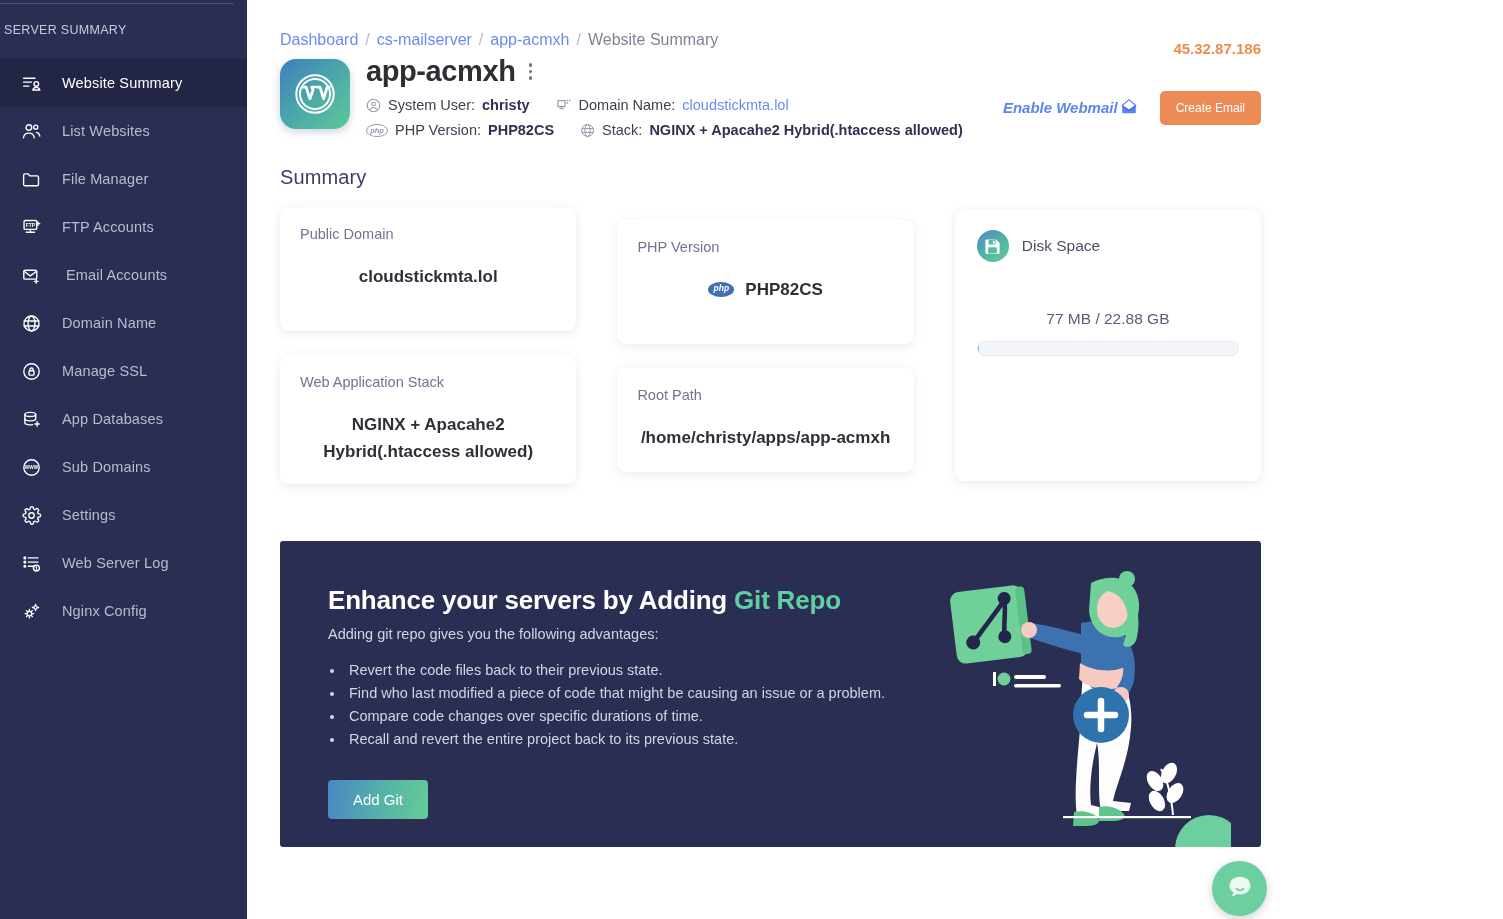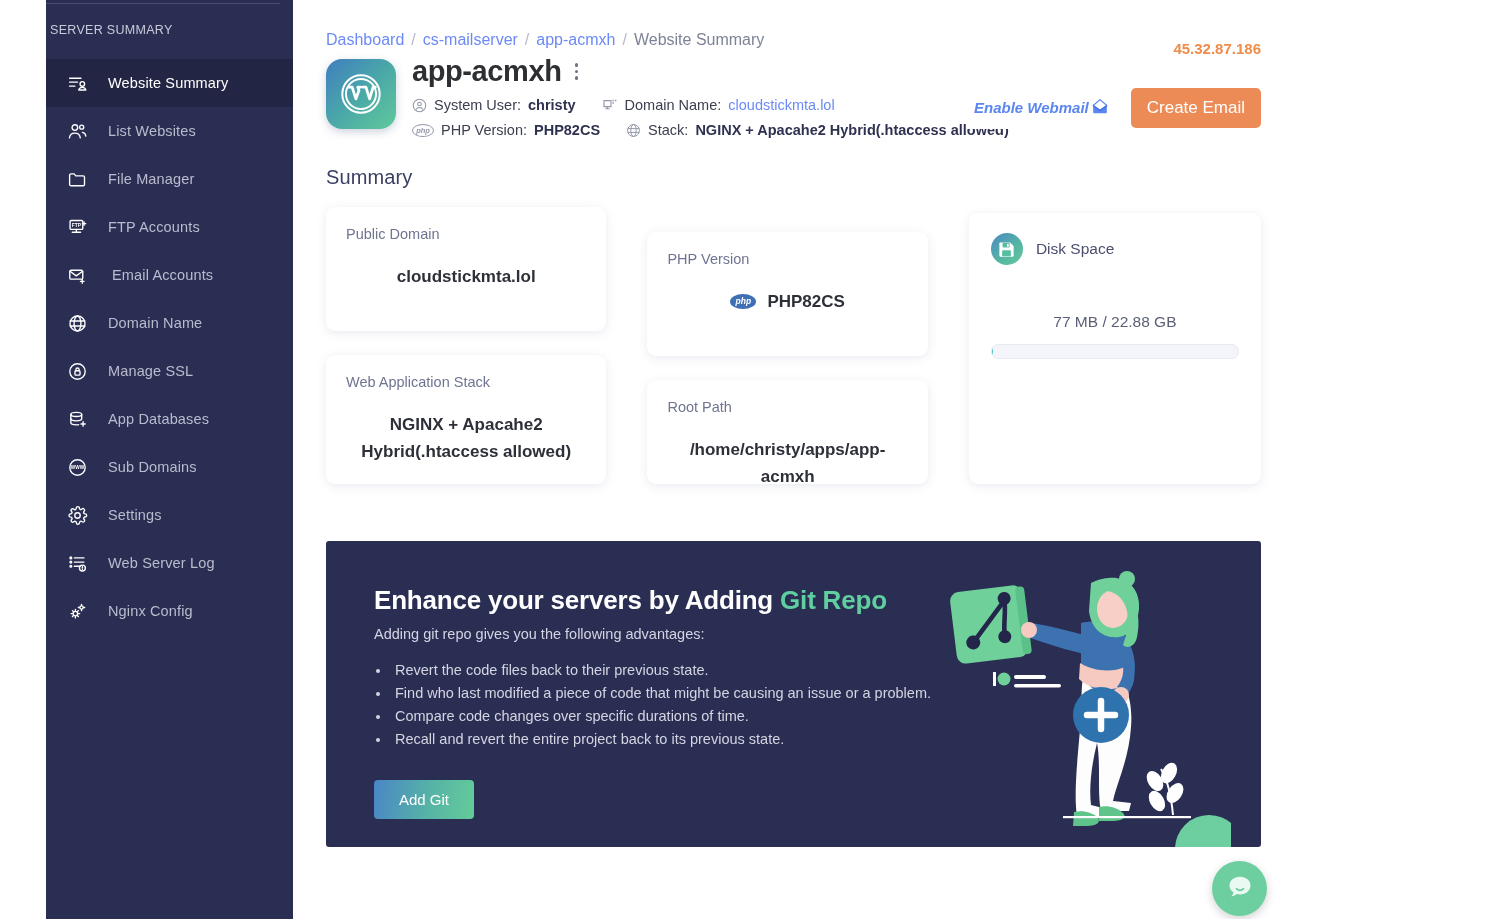--- a/index.html
+++ b/index.html
@@ -2,21 +2,21 @@
 <html><head>
 <meta charset="utf-8">
 <style>
   * { box-sizing: border-box; margin: 0; padding: 0; }
   html, body {
     width: 1503px; height: 919px;
     background: #ffffff;
     font-family: "Liberation Sans", sans-serif;
     overflow: hidden;
   }
-  .app { position: relative; width: 1283px; height: 919px; display: flex; padding-left: 46px; }
+  .app { position: relative; width: 1283px; height: 919px; display: flex; }
 
   
   .sidebar {
     width: 247px; height: 919px;
     background: #2b2e53;
     flex: 0 0 247px;
     position: relative;
     padding-top: 1px;
   }
   .sidebar-top-rule {
@@ -100,33 +100,33 @@
     position: absolute; right: 22px; top: 86px;
     display: flex; align-items: center; gap: 14px;
   }
   .btn-webmail {
     background: #fff; border: none; cursor: pointer;
     color: #5b86f0; font-size: 15px; font-weight: bold; font-style: italic;
     display: flex; align-items: center; padding: 10px 6px;
   }
   .btn-create-email {
     background: #ed8b57; color: #ffffff; border: none; border-radius: 5px;
-    font-size: 17px; padding: 10px 16px; cursor: pointer;
+    font-size: 12px; padding: 10px 16px; cursor: pointer;
   }
   .annot {
     position: absolute; left: 1134px; top: 89px;
     width: 232px; height: 92px; pointer-events: none;
   }
 
   
   .summary-title {
     font-size: 20px; color: #3a3f63; margin-top: 28px; letter-spacing: .1px;
   }
   .cards {
-    display: flex; gap: 41px; margin-top: 18px; align-items: flex-end;
+    display: flex; gap: 41px; margin-top: 18px; align-items: center;
   }
   .col { display: flex; flex-direction: column; gap: 24px; }
   .col-a { width: 373px; }
   .col-b { width: 373px; }
   .card {
     background: #ffffff; border-radius: 9px;
     box-shadow: 0 2px 10px rgba(120,130,160,.17);
     padding: 19px 20px 20px 20px;
   }
   .card-label { font-size: 14.5px; color: #6f7491; }

